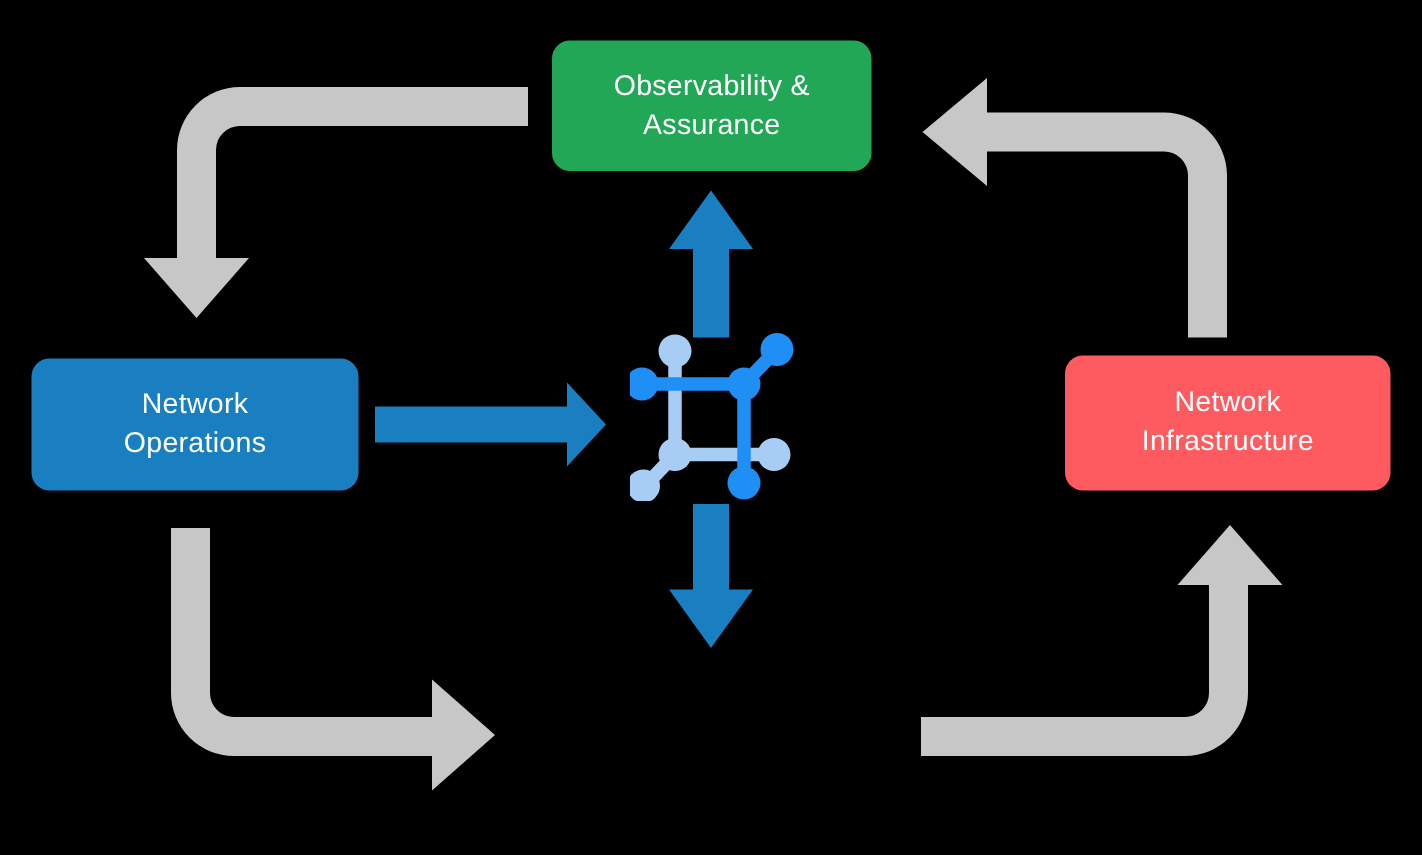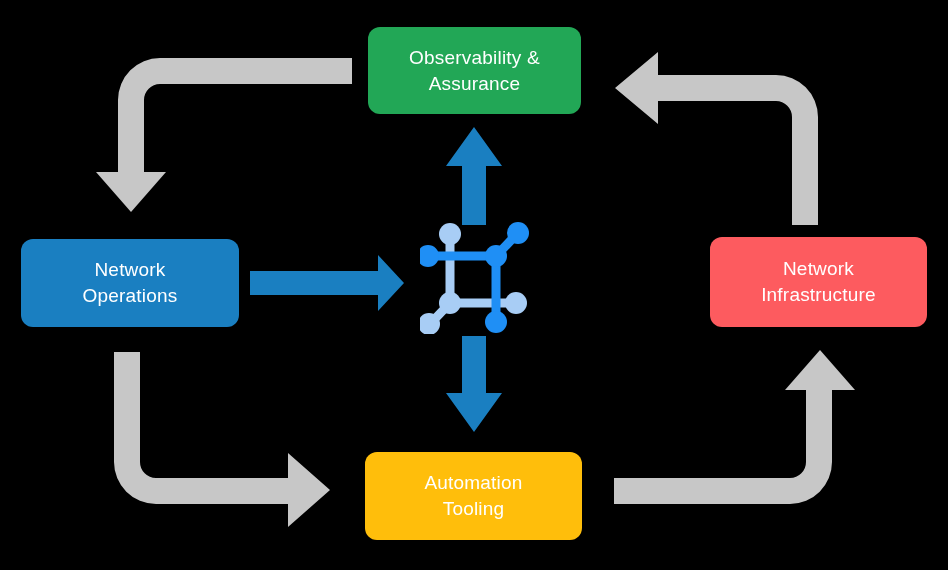--- a/index.html
+++ b/index.html
@@ -133,16 +133,14 @@
 
   <div class="node-box" id="node-observability">Observability &amp;
 Assurance</div>
 
   <div class="node-box" id="node-network-operations">Network
 Operations</div>
 
   <div class="node-box" id="node-network-infrastructure">Network
 Infrastructure</div>
 
-  <div class="node-box" id="node-automation-tooling">Automation
-Tooling</div>
 
 </div>
 
 </body></html>

